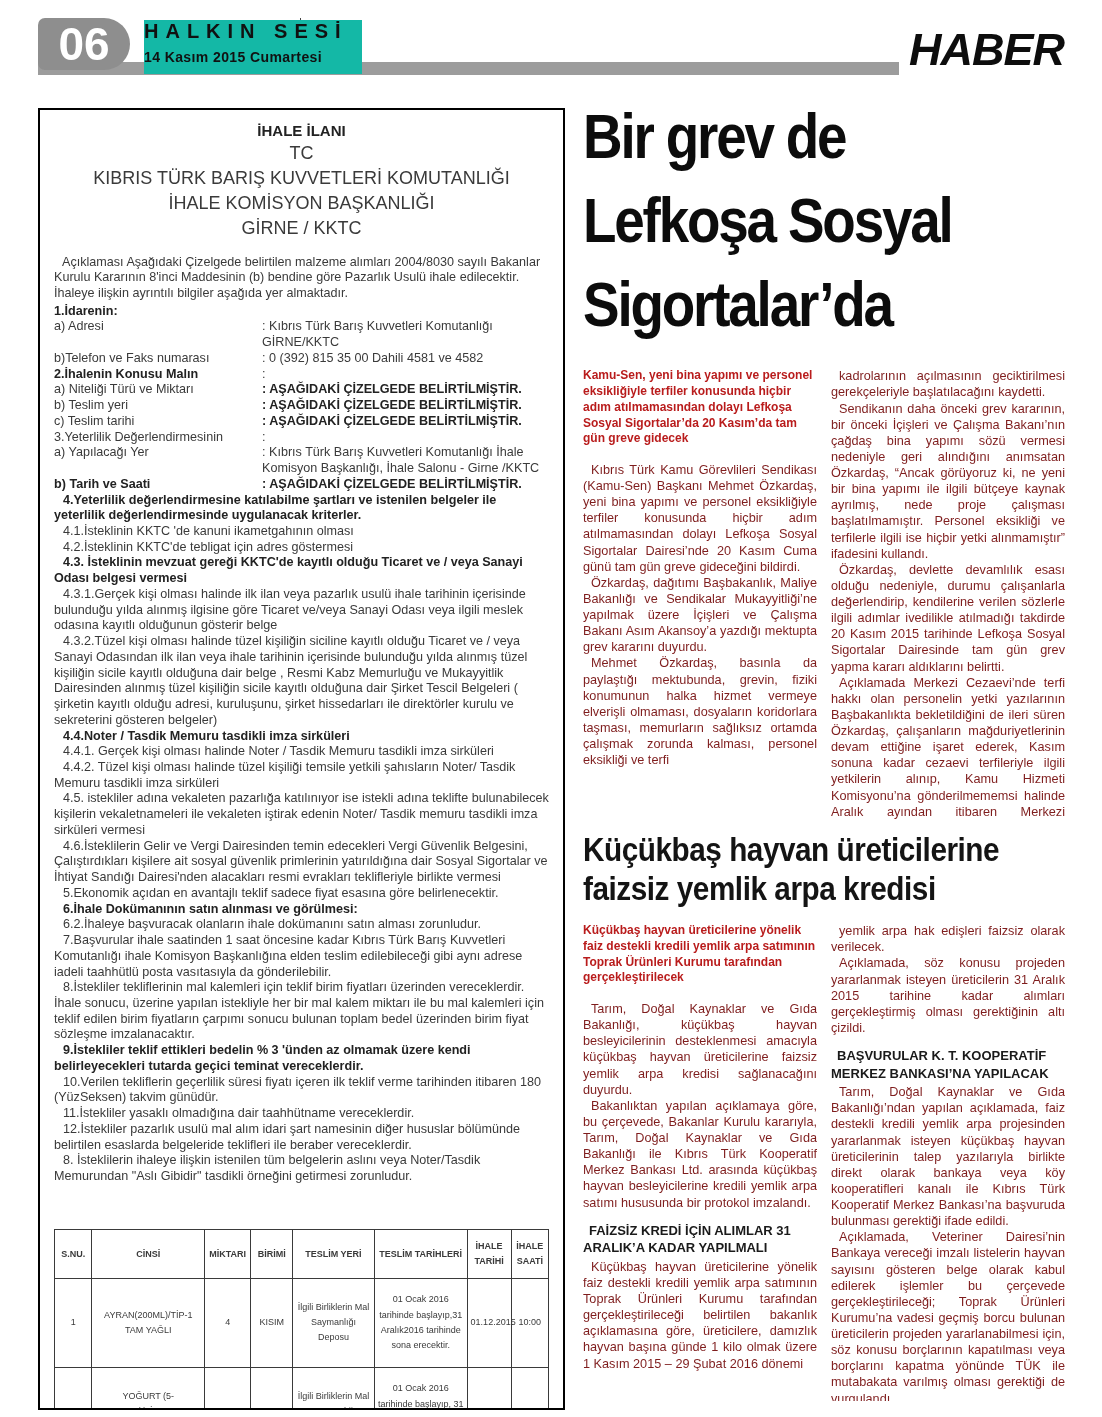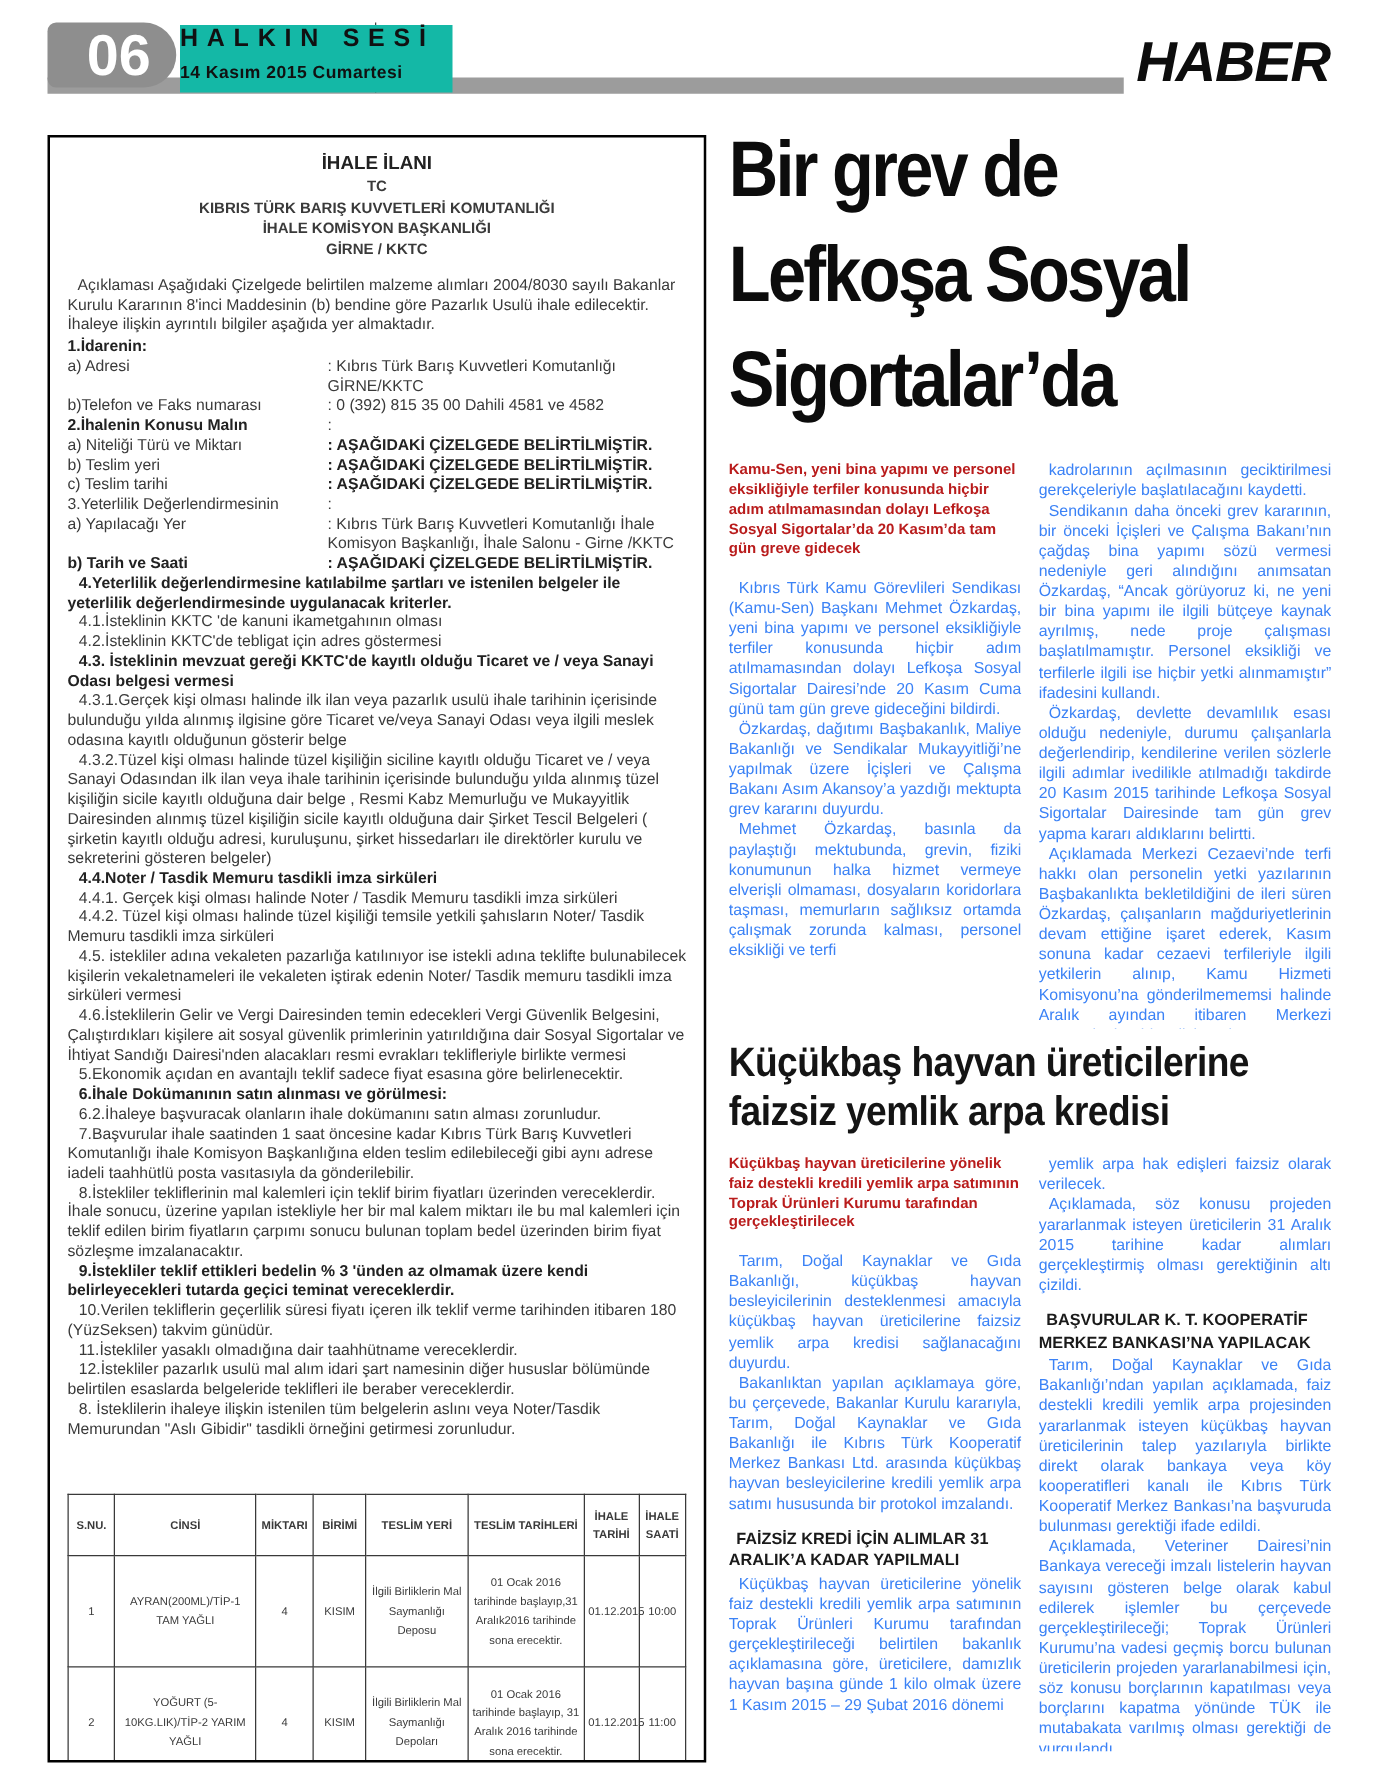--- a/index.html
+++ b/index.html
@@ -5,34 +5,34 @@
   html,body{margin:0;padding:0;background:#fff;}
   .page{position:relative;width:1102px;height:1417px;background:#fff;overflow:hidden;
         font-family:"Liberation Sans",sans-serif;color:#222;}
   .bold{font-weight:700;color:#222;}
 
   
   .hdr{position:absolute;left:38px;top:16px;width:1026px;height:62px;}
   .hdr-bar{position:absolute;left:0;top:46px;width:100%;height:13px;background:#9c9c9c;}
   .badge{position:absolute;left:0;top:2px;width:92px;height:52px;background:#8e8e8e;
          border-radius:8px 30px 30px 8px;color:#fff;font-weight:700;font-size:46px;
-         text-align:center;line-height:52px;z-index:2;padding-left:11px;}
+         text-align:center;line-height:52px;z-index:2;}
   .masthead{position:absolute;left:106px;top:4px;background:#14b8a6;padding-right:14px;z-index:1;height:54px;}
   .paper{font-weight:700;font-size:20px;letter-spacing:7px;color:#111;white-space:nowrap;}
   .issue-date{font-weight:700;font-size:14px;margin-top:6px;letter-spacing:.4px;color:#111;white-space:nowrap;}
   .vline{position:absolute;left:262px;top:2px;width:1px;height:56px;background:#444;}
   .section{position:absolute;right:0;top:8px;font-size:45px;font-weight:700;font-style:italic;
            color:#0d0d0d;background:#fff;padding-left:10px;z-index:1;letter-spacing:-1px;}
 
   
   .tender{position:absolute;left:38px;top:108px;width:527px;height:1302px;border:2px solid #000;
           box-sizing:border-box;padding:10px 14px 8px;overflow:hidden;color:#3a3a3a;
           font-size:12.6px;line-height:1.25;}
   .t-title{text-align:center;font-weight:700;font-size:15px;color:#222;margin-top:2px;}
-  .t-sub{text-align:center;font-size:12px;line-height:1.4;font-weight:bold;}
+  .t-sub{text-align:center;font-size:18px;line-height:1.4;}
   .t-intro{margin:13px 0 2px;text-indent:8px;}
   .t-row{display:flex;}
   .t-label{width:208px;flex:none;}
   .t-value{flex:1;}
   .t-p{margin:0;text-indent:9px;}
   .t-table{width:100%;border-collapse:collapse;margin-top:44px;font-size:9px;color:#3a3a3a;
            text-align:center;table-layout:fixed;}
   .t-table th,.t-table td{border:1px solid #3a3a3a;padding:2px 3px;vertical-align:middle;}
   .t-table th{font-weight:700;height:44px;line-height:1.6;}
   .t-table td{height:84px;line-height:1.7;}
@@ -42,21 +42,21 @@
   
   .right{position:absolute;left:583px;top:95px;width:482px;height:1315px;overflow:hidden;}
   .headline1{font-weight:700;font-size:63px;line-height:1.33;letter-spacing:-2.5px;color:#0c0c0c;
              transform:scaleX(.87);transform-origin:left top;white-space:nowrap;}
   .headline2{font-weight:700;font-size:33px;line-height:1.18;letter-spacing:-.5px;color:#141414;
              transform:scaleX(.9);transform-origin:left top;white-space:nowrap;margin-top:8px;}
   .cols{display:flex;gap:14px;}
   .cols1{margin-top:22px;height:455px;overflow:hidden;}
   .cols2{margin-top:14px;height:478px;overflow:hidden;}
   .col{width:234px;flex:none;overflow:hidden;}
-  .bp{font-size:12.7px;line-height:1.27;text-align:justify;margin:0;color:#3b82f6;text-indent:8px;}
+  .bp{font-size:12.7px;line-height:1.27;text-align:justify;margin:0;color:#7f1d1d;text-indent:8px;}
   .t-standfirst{font-weight:700;font-size:12px;line-height:1.31;text-align:left;text-indent:0;
                 color:#b91c1c;margin-bottom:15px;}
   .t-subhead{font-weight:700;font-size:13px;line-height:1.35;text-align:left;text-indent:6px;
              color:#1a1a1a;margin-top:11px;margin-bottom:2px;}
 </style>
 </head>
 <body>
 
 <div class="page">
 

